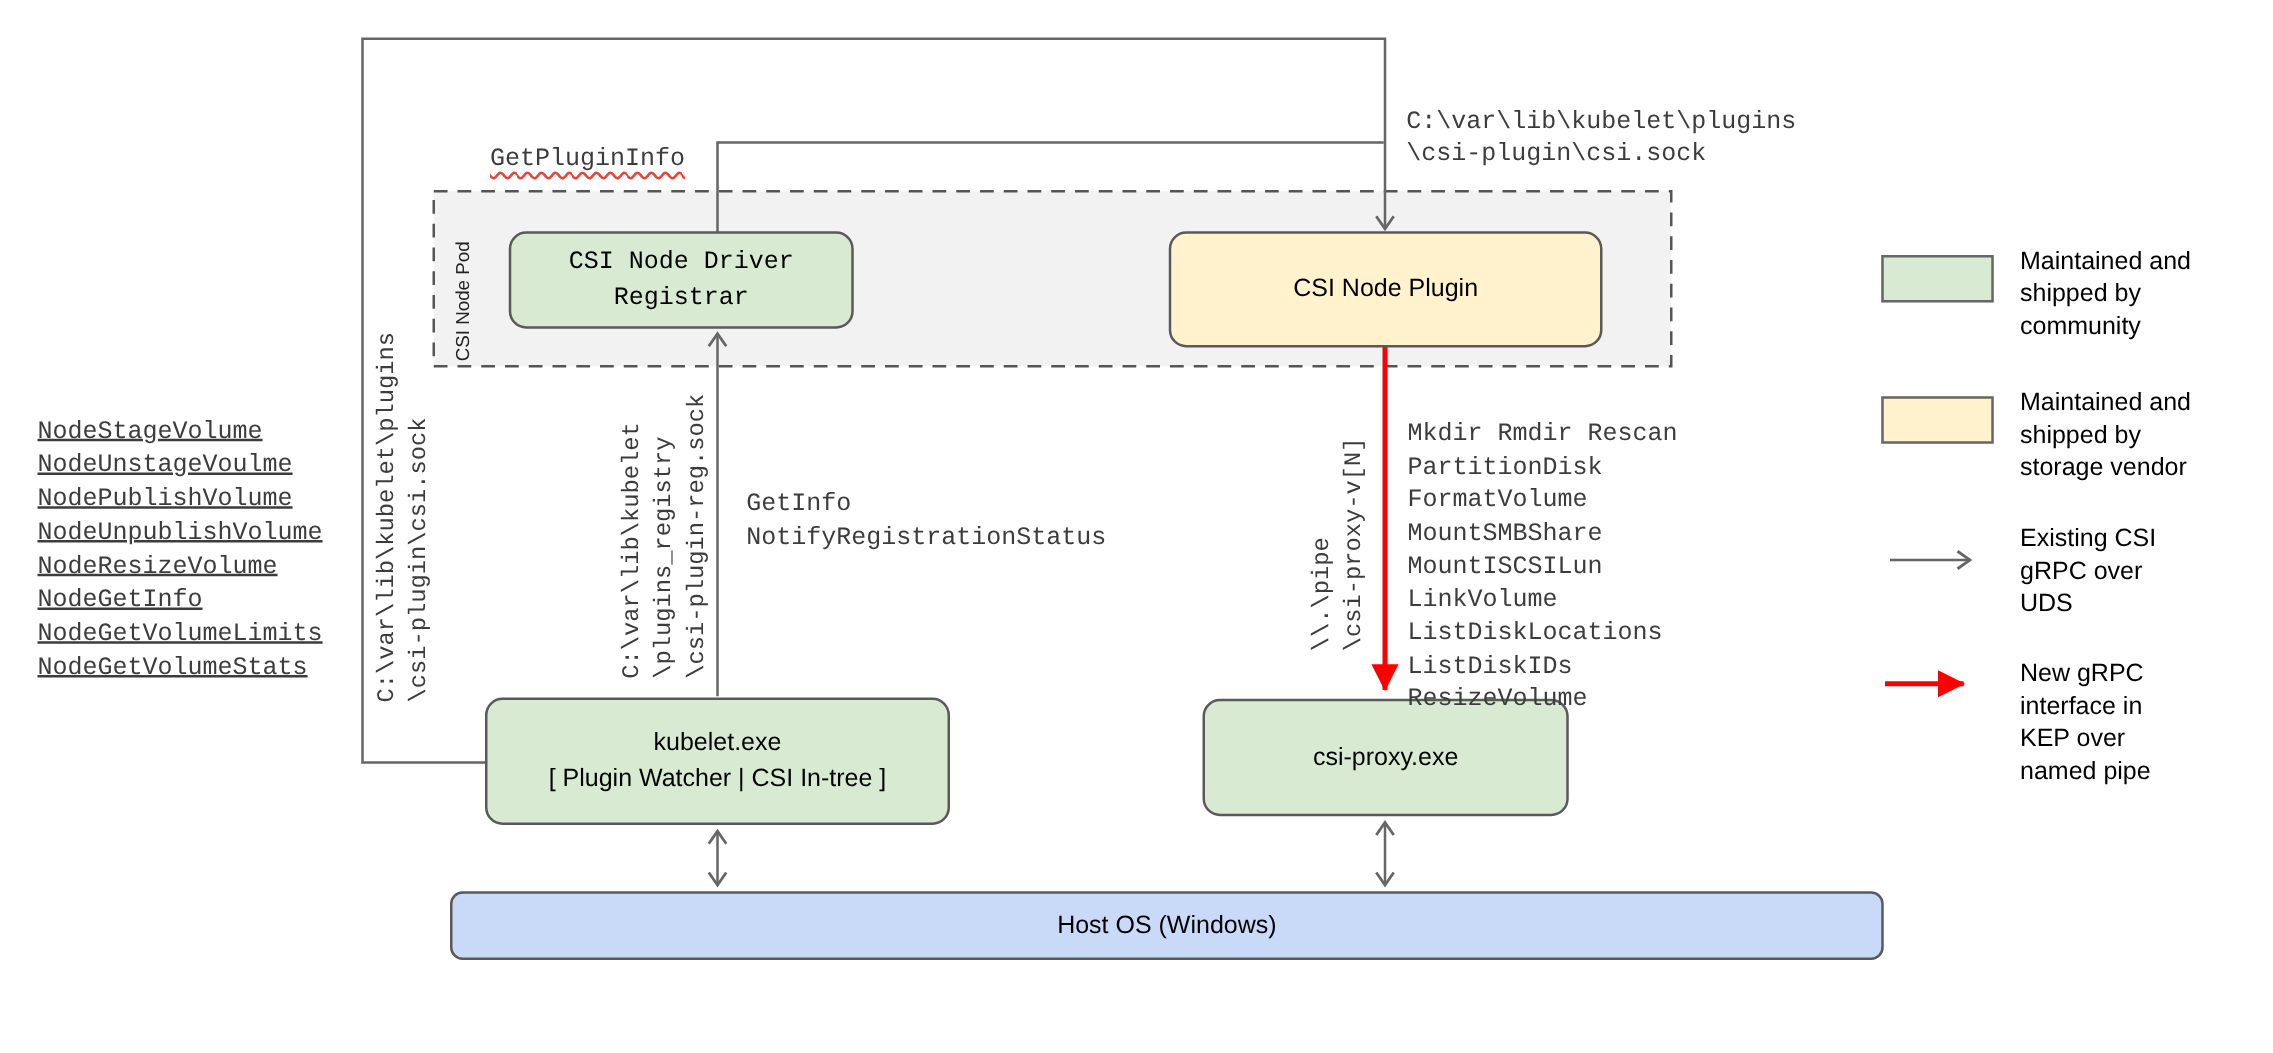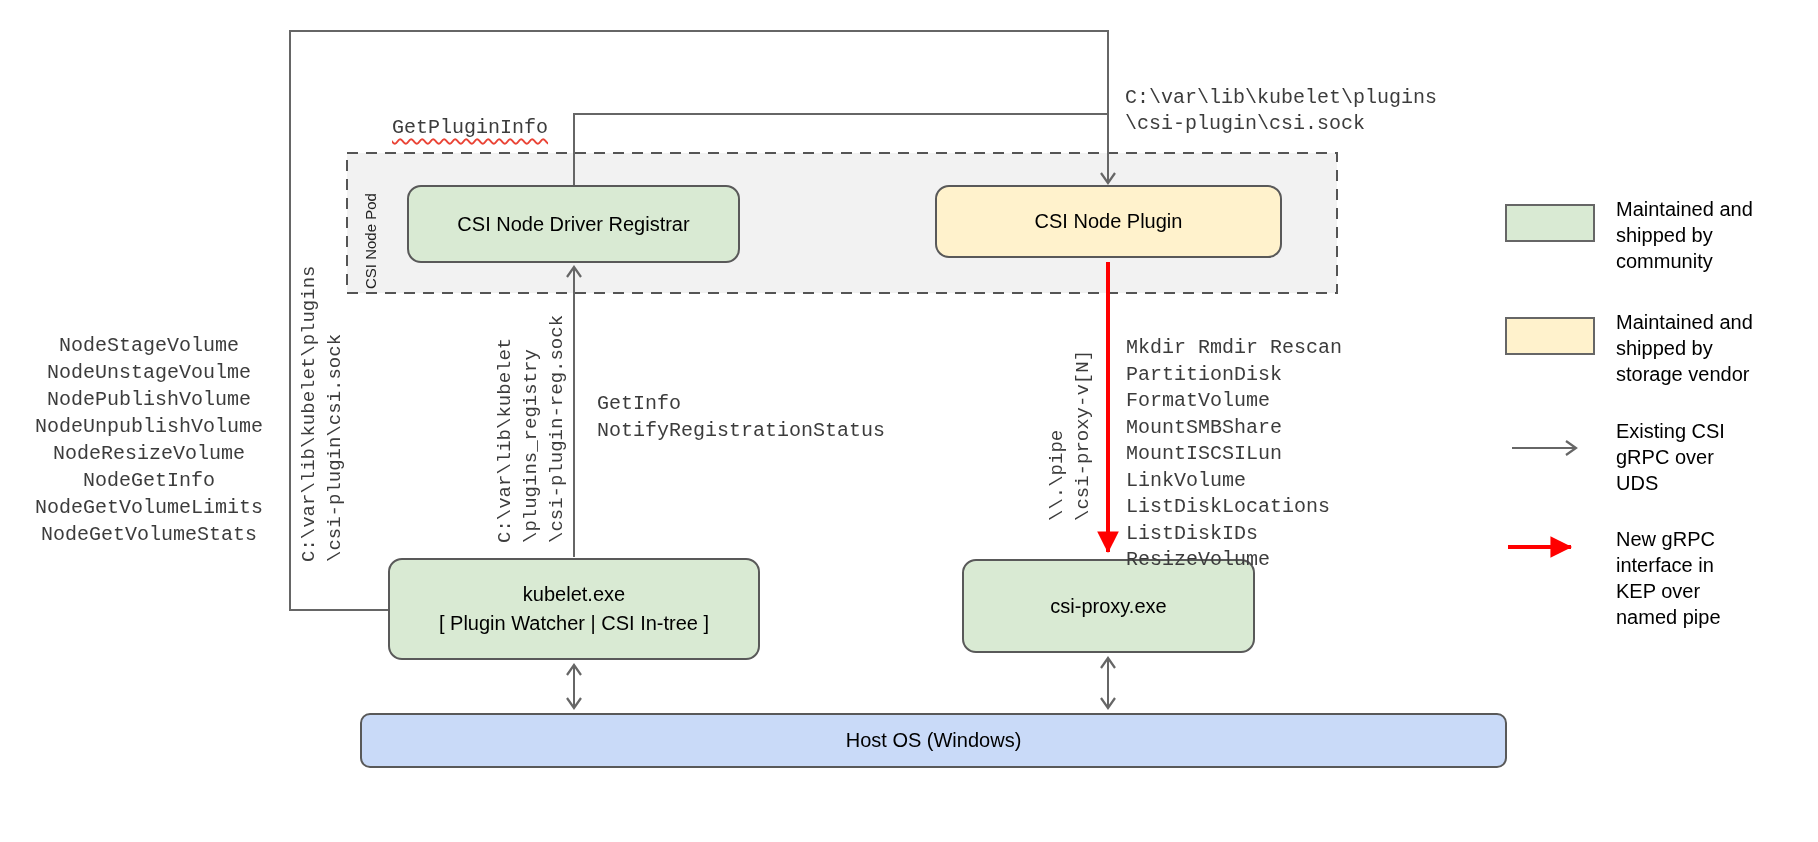--- a/index.html
+++ b/index.html
@@ -44,21 +44,21 @@
     white-space:pre-line;
   }
   .rot.mono{font-size:19px;line-height:26px;}
   #pod-label{font-family:"Liberation Sans",sans-serif;font-size:15px;color:#222;line-height:18px;}
   #gpi-label{
     text-decoration-line:underline;text-decoration-style:wavy;
     text-decoration-color:var(--squiggle);text-decoration-thickness:2px;
     text-underline-offset:5px;
     text-align:center;
   }
-  #node-methods{text-align:center;width:238px;line-height:27px;}
+  #node-methods{text-align:left;width:238px;line-height:27px;text-decoration:underline;}
   #proxy-methods{line-height:26.5px;}
   .legend-text{font-size:20px;line-height:26px;white-space:pre-line;z-index:4;}
   .swatch{position:absolute;z-index:3;width:90px;height:38px;border:2px solid #666666;}
   .swatch.green{background:var(--community-fill);}
   .swatch.yellow{background:var(--vendor-fill);}
 </style>
 </head>
 <body>
 
 <div id="canvas">
@@ -79,23 +79,23 @@
     <path class="ln" d="M574,186 V114 H1107"></path>
     <path class="ln" d="M574,557 V267" marker-end="url(#vhead)"></path>
     <path class="redln" d="M1108,262 V552" marker-end="url(#rhead)"></path>
     <path class="ln" d="M574,665 V708" marker-start="url(#vhead)" marker-end="url(#vhead)"></path>
     <path class="ln" d="M1108,658 V708" marker-start="url(#vhead)" marker-end="url(#vhead)"></path>
 
     <path class="ln" d="M1512,448 H1576" marker-end="url(#vhead)"></path>
     <path class="redln" d="M1508,547 H1571" marker-end="url(#rhead)"></path>
   </svg>
 
-  <div class="box green" style="left:407px;top:185px;width:333px;height:78px;">CSI Node Driver Registrar</div>
+  <div class="box green" style="left:407px;top:185px;width:276px;height:78px;font-family:Liberation Mono, monospace;">CSI Node Driver Registrar</div>
 
-  <div class="box yellow" style="left:935px;top:185px;width:347px;height:73px;">CSI Node Plugin</div>
+  <div class="box yellow" style="left:935px;top:185px;width:347px;height:93px;">CSI Node Plugin</div>
 
   <div class="box green" style="left:388px;top:558px;width:372px;height:102px;">kubelet.exe
 [ Plugin Watcher | CSI In-tree ]</div>
 
   <div class="box green" style="left:962px;top:559px;width:293px;height:94px;">csi-proxy.exe</div>
 
   <div class="box blue" style="left:360px;top:713px;width:1147px;height:55px;">Host OS (Windows)</div>
 
   <div class="txt mono" id="gpi-label" style="left:392px;top:114px;">GetPluginInfo</div>
 

